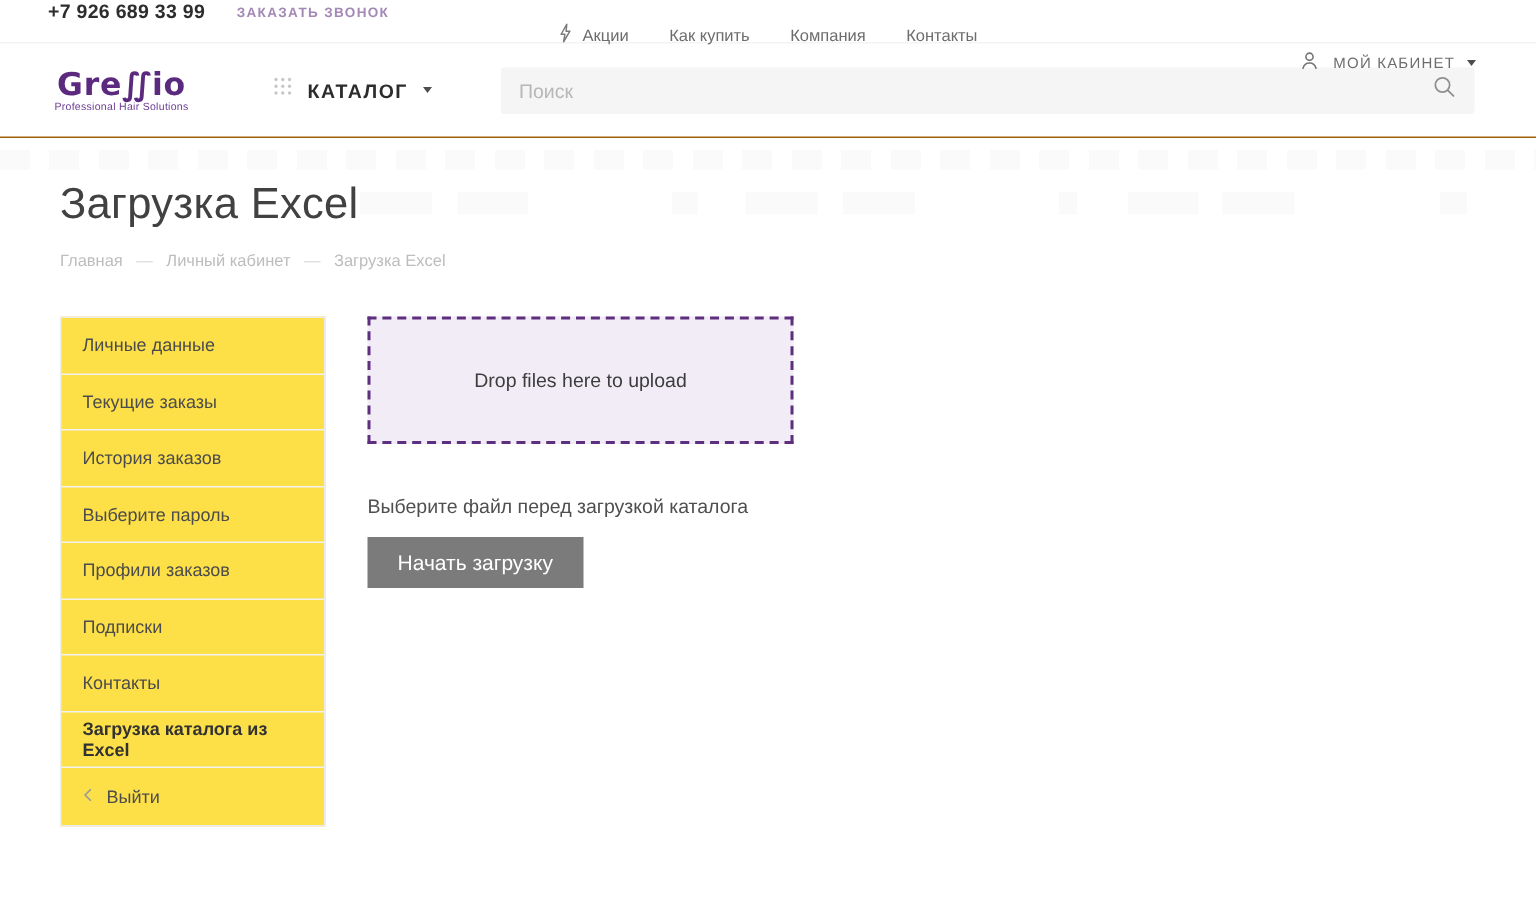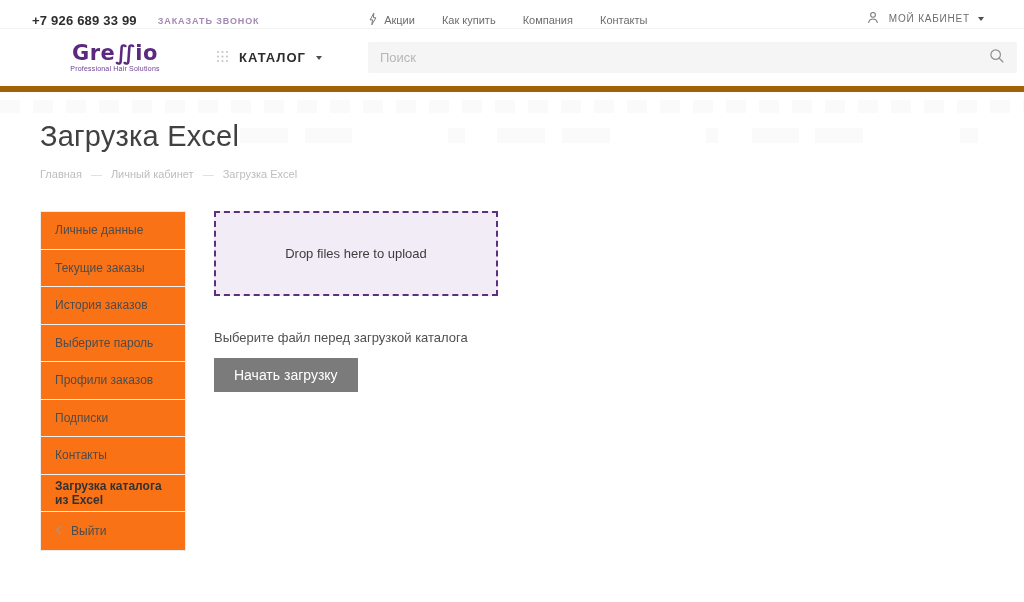--- a/index.html
+++ b/index.html
@@ -1,32 +1,32 @@
 <!DOCTYPE html>
 <html><head>
 <meta charset="utf-8">
 <style>
   * { margin:0; padding:0; box-sizing:border-box; }
   html,body { width:1024px; height:602px; overflow:hidden; background:#fff;
     font-family:"Liberation Sans", sans-serif; color:#333; }
 
   
-  .topbar { height:29px; display:flex; align-items:flex-end; border-bottom:1px solid #f3f3f3; position:relative; }
+  .topbar { height:29px; display:flex; align-items:flex-start; border-bottom:1px solid #f3f3f3; position:relative;flex-direction:column; }
   .topbar-left { display:flex; align-items:center; gap:21px; margin-left:32px; }
   .phone { font-size:13px; font-weight:bold; color:#2d2d2d; letter-spacing:.2px; }
   .callback { font-size:9px; font-weight:bold; letter-spacing:.9px; color:#a488b6; text-transform:uppercase; cursor:pointer; }
   .topnav { display:flex; align-items:center; gap:27px; margin:0 auto; }
   .topnav-item { display:flex; align-items:center; gap:6px; font-size:11px; color:#6d6d6d; cursor:pointer; }
   .account { display:flex; align-items:center; gap:8px; margin-right:40px; margin-left:auto;
     font-size:10px; letter-spacing:.8px; color:#6d6d6d; cursor:pointer; }
   .caret-down { width:0; height:0; border-left:3.5px solid transparent; border-right:3.5px solid transparent;
     border-top:4px solid #4d4d4d; display:inline-block; }
 
   
-  .header { height:63px; display:flex; align-items:center; border-bottom:6px solid #a16207; padding-left:69px; }
+  .header { height:63px; display:flex; align-items:center; border-bottom:1px solid #a16207; padding-left:35px; }
   .logo { width:92px; cursor:pointer; text-align:center; }
   .logo-text { font-family:"DejaVu Sans", sans-serif; font-size:21px; font-weight:bold; color:#5b2a7f; letter-spacing:.5px; line-height:20px; }
   .logo-tag { font-size:7px; color:#6d3d94; letter-spacing:.2px; margin-top:2px; white-space:nowrap; }
   .catalog { display:flex; align-items:center; gap:10px; margin-left:55px; cursor:pointer; }
   .catalog-label { font-size:13px; font-weight:bold; letter-spacing:1px; color:#2c2c2c; }
   .searchbar { margin-left:46px; width:649px; height:31px; background:#f5f5f6; border-radius:2px;
     display:flex; align-items:center; padding:0 12px; }
   .searchbar input { flex:1; border:none; outline:none; background:transparent; font-size:13px;
     font-family:"Liberation Sans", sans-serif; color:#444; }
   .searchbar input::placeholder { color:#b7b7b7; }
@@ -39,21 +39,21 @@
   
   .content { position:relative; padding-left:40px; }
   .page-title { margin-top:28px; font-size:29px; font-weight:500; color:#414141; letter-spacing:.2px; }
   .breadcrumbs { margin-top:15px; font-size:11px; color:#bdbdbd; display:flex; align-items:center; }
   .crumb { cursor:pointer; }
   .crumb-sep { margin:0 9px; color:#d8d8d8; }
 
   .columns { display:flex; margin-top:31px; align-items:flex-start; }
 
   
-  .sidebar { width:146px; border:1px solid #ececec; background:#f97316; }
+  .sidebar { width:177px; border:1px solid #ececec; background:#fde047; }
   .side-item { height:37.5px; display:flex; align-items:center; padding:0 14px; font-size:12px;
     color:#4c4c4c; border-bottom:1px solid #f1f1f1; cursor:pointer; gap:9px; }
   .side-item:last-child { border-bottom:none; }
   .side-item.active { font-weight:bold; color:#323232; }
 
   
   .main { margin-left:28px; }
   .dropzone { width:284px; height:85px; border:2px dashed #5e2f7e; background:#f1ecf5;
     display:flex; align-items:center; justify-content:center; font-size:13px; color:#3d3d3d; cursor:pointer; }
   .hint { margin-top:34px; font-size:13px; color:#4f4f4f; }

